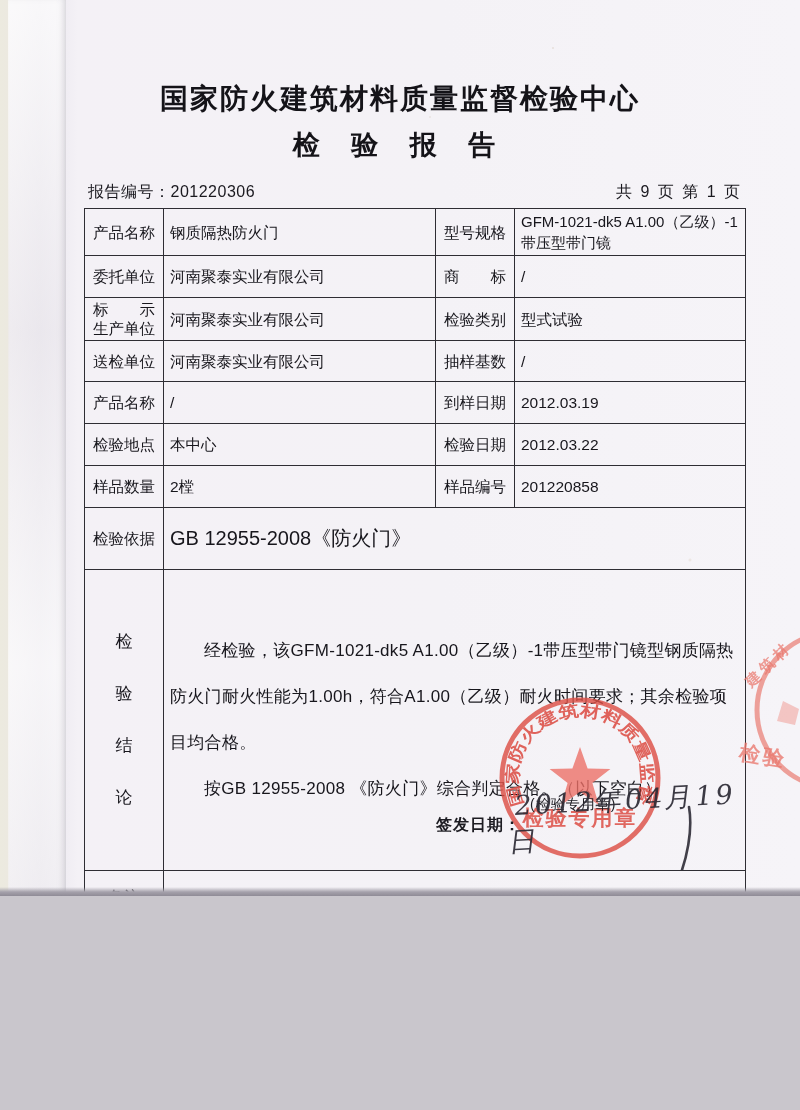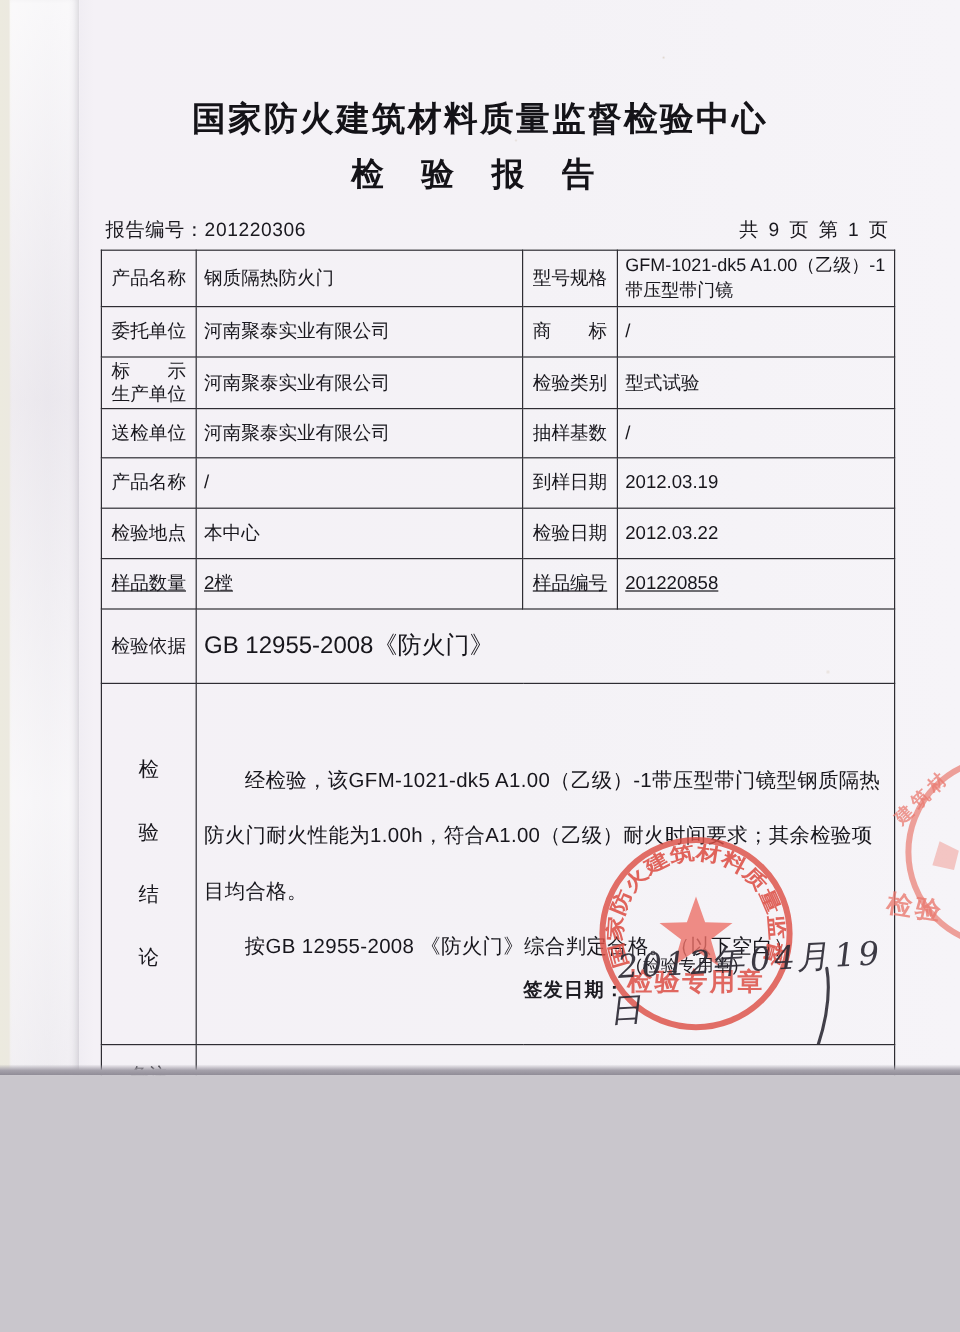--- a/index.html
+++ b/index.html
@@ -55,21 +55,21 @@
     padding:2px 6px;
     vertical-align:middle;
     overflow:hidden;
   }
   td.lbl{
     text-align:center;padding:2px 3px;
     white-space:pre-line;line-height:19px;
   }
   td.val{padding-left:9px;line-height:19px;}
   tr.h1{height:45px;} tr.h2{height:42px;padding-left:28px;} tr.h3{height:43px;} tr.h4{height:41px;}
-  tr.h5{height:42px;} tr.h6{height:42px;} tr.h7{height:42px;} tr.h8{height:42px;text-decoration:underline;}
+  tr.h5{height:42px;} tr.h6{height:42px;} tr.h7{height:42px;} tr.h8{height:42px;}
   tr.h9{height:62px;padding-left:24px;} tr.h10{height:42px;} tr.h11{height:301px;} tr.h12{height:52px;}
   td.concl-lbl{
     text-align:center;font-size:17px;
   }
   td.concl-lbl .vchars{
     white-space:pre-line;line-height:52px;letter-spacing:0;
   }
   td.concl-body{position:relative;vertical-align:top;padding:6px 10px 0 12px;}
   .concl-para{
     font-size:17px;line-height:46px;text-indent:2em;margin:0;

